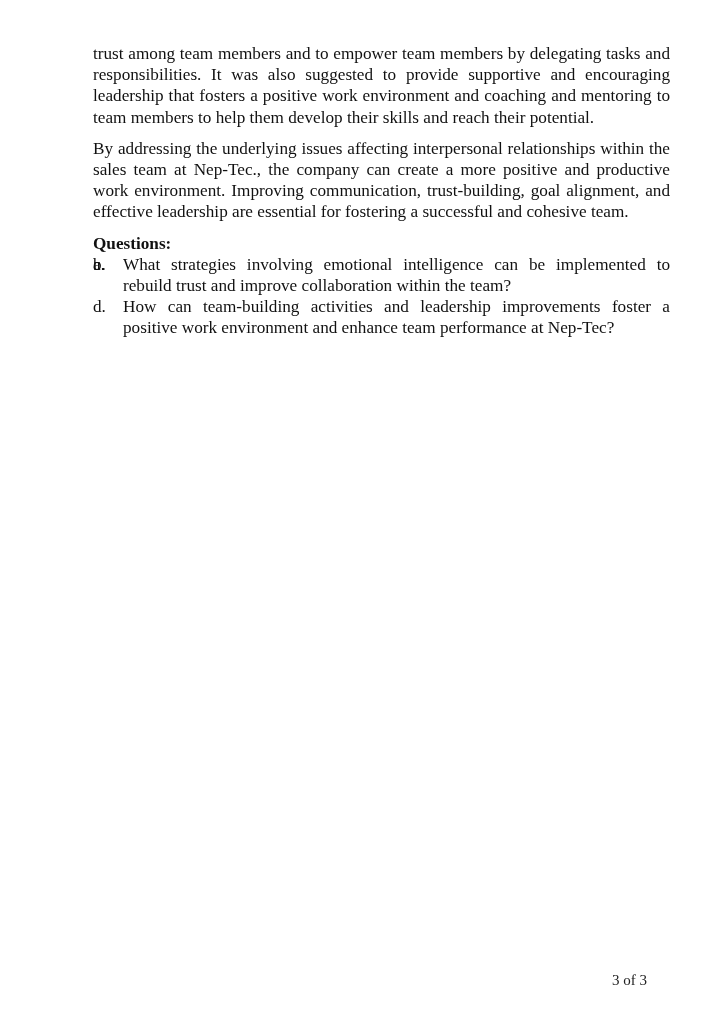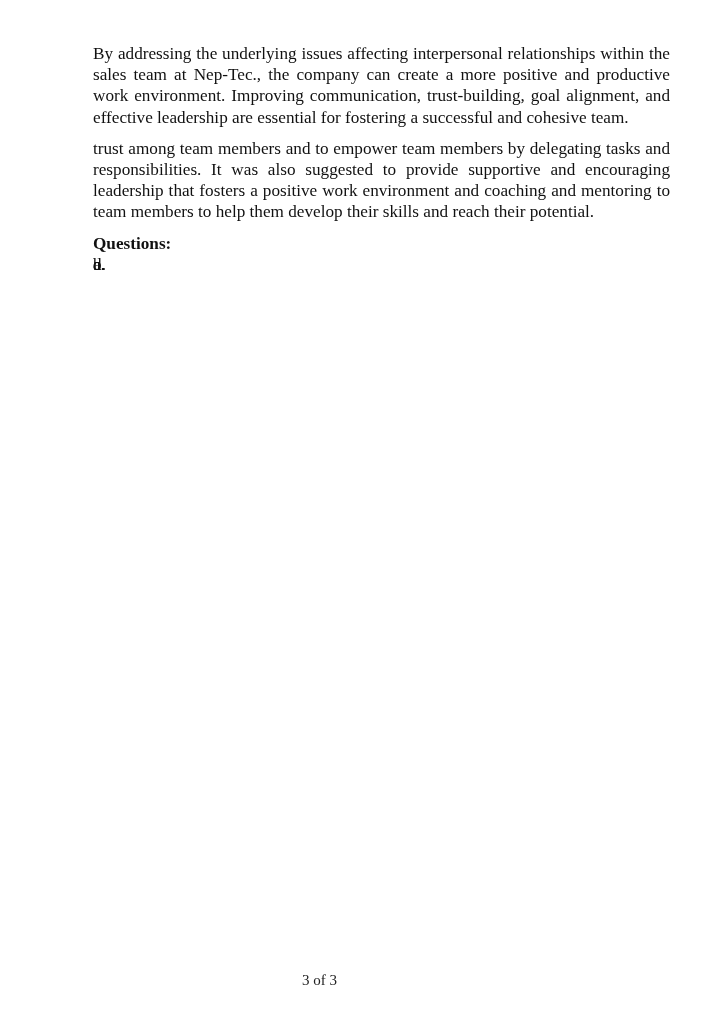--- a/index.html
+++ b/index.html
@@ -48,44 +48,47 @@
     ol.questions li .marker {
       position: absolute;
       left: 0;
       top: 0;
     }
     .page-number {
       position: absolute;
       top: 971px;
       left: 0;
       width: 639px;
-      text-align: center;
+      text-align: right;
       font-size: 15px;
       line-height: 18px;
       color: #222222;
+      padding-left: 8px;
     }
   </style>
 </head>
 <body>
 
 <div class="page">
+  <p class="para">trust among team members and to empower team members by delegating tasks and responsibilities. It was also suggested to provide supportive and encouraging leadership that fosters a positive work environment and coaching and mentoring to team members to help them develop their skills and reach their potential.</p>
   <p class="para">By addressing the underlying issues affecting interpersonal relationships within the sales team at Nep-Tec., the company can create a more positive and productive work environment. Improving communication, trust-building, goal alignment, and effective leadership are essential for fostering a successful and cohesive team.</p>
-  <p class="para">trust among team members and to empower team members by delegating tasks and responsibilities. It was also suggested to provide supportive and encouraging leadership that fosters a positive work environment and coaching and mentoring to team members to help them develop their skills and reach their potential.</p>
 
   <div class="heading">Questions:</div>
 
   <ol class="questions">
     <li>
       <span class="marker">a.</span>
     </li>
     <li>
       <span class="marker">b.</span>
     </li>
     <li>
       <span class="marker">c.</span>
+      <span>What strategies involving emotional intelligence can be implemented to rebuild trust and improve collaboration within the team?</span>
     </li>
     <li>
       <span class="marker">d.</span>
+      <span>How can team-building activities and leadership improvements foster a positive work environment and enhance team performance at Nep-Tec?</span>
     </li>
   </ol>
 </div>
 
 <div class="page-number">3 of 3</div>
 
 </body></html>

